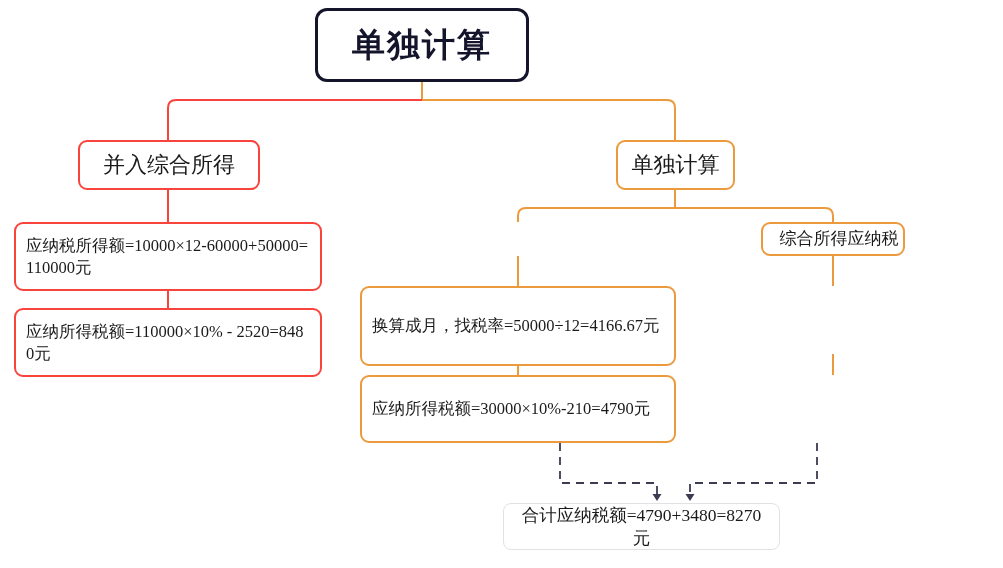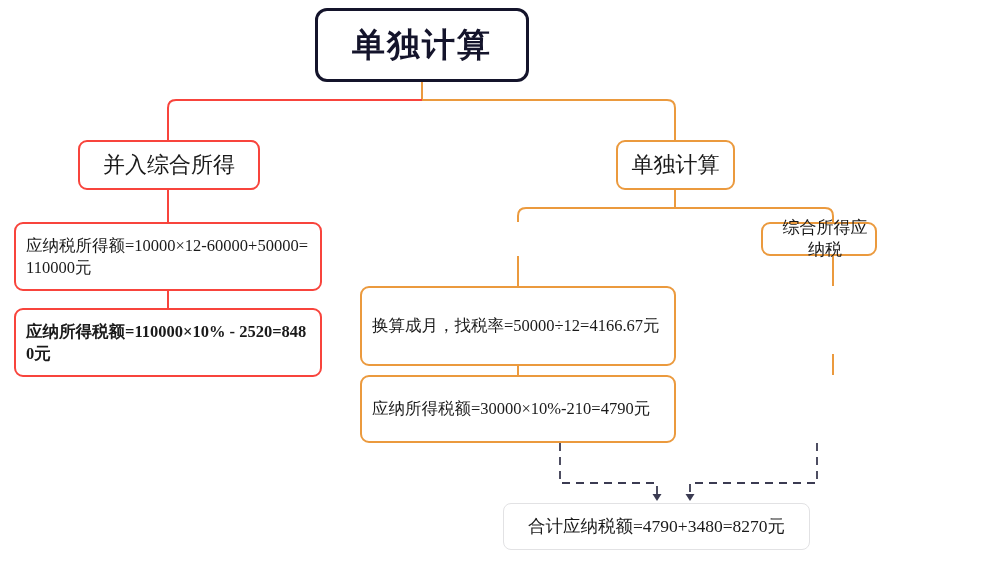--- a/index.html
+++ b/index.html
@@ -150,40 +150,40 @@
   </div>
 
   <div class="node n-head red" style="left:78px; top:140px; width:182px; height:50px;">
     <span class="txt">并入综合所得</span>
   </div>
 
   <div class="node n-box red" style="left:14px; top:222px; width:308px; height:69px;">
     <span class="txt">应纳税所得额=10000×12-60000+50000=110000元</span>
   </div>
 
-  <div class="node n-box red" style="left:14px; top:308px; width:308px; height:69px;font-weight:bold;">
+  <div class="node n-box red" style="left:14px; top:308px; width:308px; height:69px;">
     <span class="txt">应纳所得税额=110000×10% - 2520=8480元</span>
   </div>
 
   <div class="node n-head orange" style="left:616px; top:140px; width:119px; height:50px;">
     <span class="txt">单独计算</span>
   </div>
 
 
   <div class="node n-box orange" style="left:360px; top:286px; width:316px; height:80px;">
     <span class="txt">换算成月，找税率=50000÷12=4166.67元</span>
   </div>
 
   <div class="node n-box orange" style="left:360px; top:375px; width:316px; height:68px;">
     <span class="txt">应纳所得税额=30000×10%-210=4790元</span>
   </div>
 
-  <div class="node n-sub orange" style="left:761px; top:222px; width:116px; height:34px;padding-left:12px;">
+  <div class="node n-sub orange" style="left:761px; top:222px; width:144px; height:34px;padding-left:12px;">
     <span class="txt">综合所得应纳税</span>
   </div>
 
 
 
-  <div class="node n-total" style="left:503px; top:503px; width:307px; height:47px;">
+  <div class="node n-total" style="left:503px; top:503px; width:277px; height:47px;">
     <span class="txt">合计应纳税额=4790+3480=8270元</span>
   </div>
 
 </div>
 
 </body></html>

